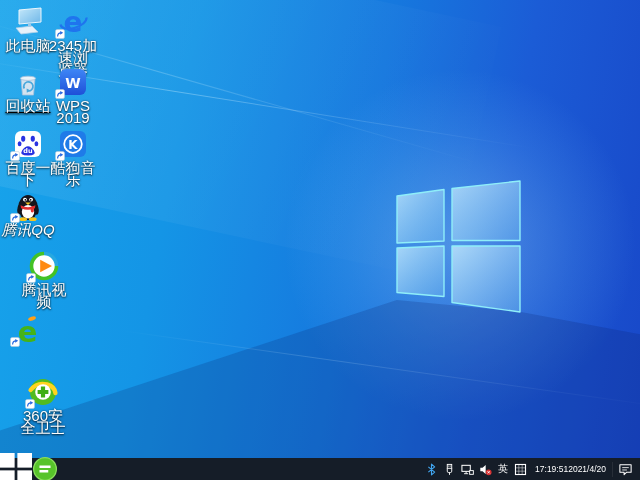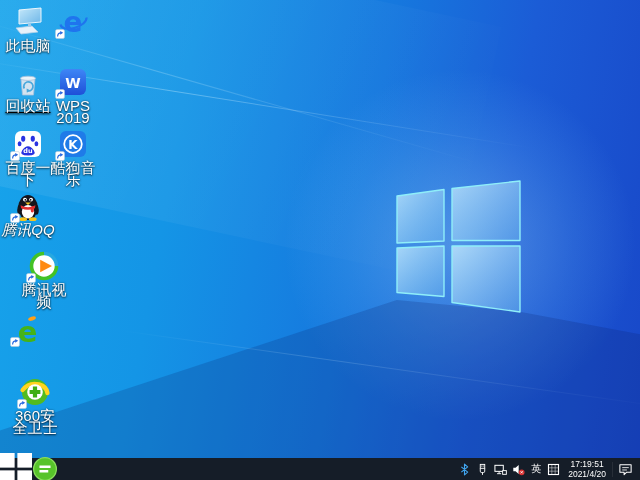--- a/index.html
+++ b/index.html
@@ -37,21 +37,21 @@
   .taskbar { position:absolute; left:0; bottom:0; width:640px; height:22px; background:#151d28;
     display:flex; align-items:stretch; }
   .start-btn { width:32px; display:flex; align-items:center; justify-content:center; }
   .task-app { width:26px; display:flex; align-items:center; justify-content:center; }
   .task-spacer { flex:1; }
   .tray { display:flex; align-items:center; gap:1px; padding-right:2px; }
   .tray-ico { width:17px; height:22px; display:flex; align-items:center; justify-content:center; }
   .tray-ico svg { width:13px; height:13px; display:block; }
   .tray-lang { width:16px; color:#fff; font-size:10px; display:flex; align-items:center; justify-content:center; }
   .clock { padding:0 5px; color:#fff; font-size:8.5px; line-height:10px; text-align:center;
-    display:flex; flex-direction:column; justify-content:center; }
+    display:flex; justify-content:center; }
   .action-center { width:26px; display:flex; align-items:center; justify-content:center; border-left:1px solid rgba(255,255,255,0.08); }
   .action-center svg { width:15px; height:15px; }
 </style>
 </head>
 <body>
 
 <div class="screen">
 
   <div class="desktop">
     <div class="beam beam1"></div>
@@ -103,20 +103,24 @@
               <path d="M3.5 18.5 A13.5 7 -18 0 0 29.5 11.5" fill="none" stroke="#1f74ee" stroke-width="2.2"></path>
             </svg>
       <span class="badge">
         <svg viewBox="0 0 10 10">
           <rect x="0.5" y="0.5" width="9" height="9" rx="1.6" fill="#fff" stroke="#b9c9da" stroke-width="0.5"></rect>
           <path d="M2.6 7.6 Q2.6 3.8 6 3.8" stroke="#2a6ae0" fill="none" stroke-width="1.2"></path>
           <polygon points="5.2,1.9 8.2,3.8 5.2,5.7" fill="#2a6ae0"></polygon>
         </svg>
       </span>
     </div>
+    <div class="icon-label">
+            <div>2345加速浏</div>
+            <div>览器</div>
+          </div>
   </div>
         <div class="icon-cell" title="回收站" style="left: 1px; top: 66px; text-decoration: underline;">
     <div class="icon-art">
       <svg class="main" viewBox="0 0 32 32">
               <polygon points="9,12.5 23,12.5 21.5,29 10.5,29" fill="#d3e3f0" stroke="#a8c2da" stroke-width="0.8"></polygon>
               <ellipse cx="16" cy="12.3" rx="7.6" ry="2.1" fill="#eaf3fa" stroke="#a8c2da" stroke-width="0.8"></ellipse>
               <path d="M12.3 22.5 A4.6 4.6 0 1 1 16.3 25" fill="none" stroke="#4aa8dc" stroke-width="1.7"></path>
               <polygon points="14.6,22.6 18.6,24.4 14.8,26.8" fill="#4aa8dc"></polygon>
             </svg>
 
@@ -250,21 +254,21 @@
             </svg>
       <span class="badge">
         <svg viewBox="0 0 10 10">
           <rect x="0.5" y="0.5" width="9" height="9" rx="1.6" fill="#fff" stroke="#b9c9da" stroke-width="0.5"></rect>
           <path d="M2.6 7.6 Q2.6 3.8 6 3.8" stroke="#2a6ae0" fill="none" stroke-width="1.2"></path>
           <polygon points="5.2,1.9 8.2,3.8 5.2,5.7" fill="#2a6ae0"></polygon>
         </svg>
       </span>
     </div>
   </div>
-        <div class="icon-cell" title="360安全卫士" style="left: 8px; top: 376px;">
+        <div class="icon-cell" title="360安全卫士" style="left: 16px; top: 376px;">
     <div class="icon-art">
       <svg class="main" viewBox="0 0 32 32">
               <circle cx="16" cy="16" r="13" fill="#52bb20"></circle>
               <path d="M3.6 14 Q10 6 20 8.5 Q27.6 10.5 28.4 17" fill="none" stroke="#ffd41e" stroke-width="4.4" stroke-linecap="round"></path>
               <circle cx="16" cy="16" r="7.8" fill="#fff"></circle>
               <path d="M13.9 10.6 h4.2 v3.3 h3.3 v4.2 h-3.3 v3.3 h-4.2 v-3.3 h-3.3 v-4.2 h3.3 z" fill="#3fae14"></path>
             </svg>
       <span class="badge">
         <svg viewBox="0 0 10 10">
           <rect x="0.5" y="0.5" width="9" height="9" rx="1.6" fill="#fff" stroke="#b9c9da" stroke-width="0.5"></rect>

